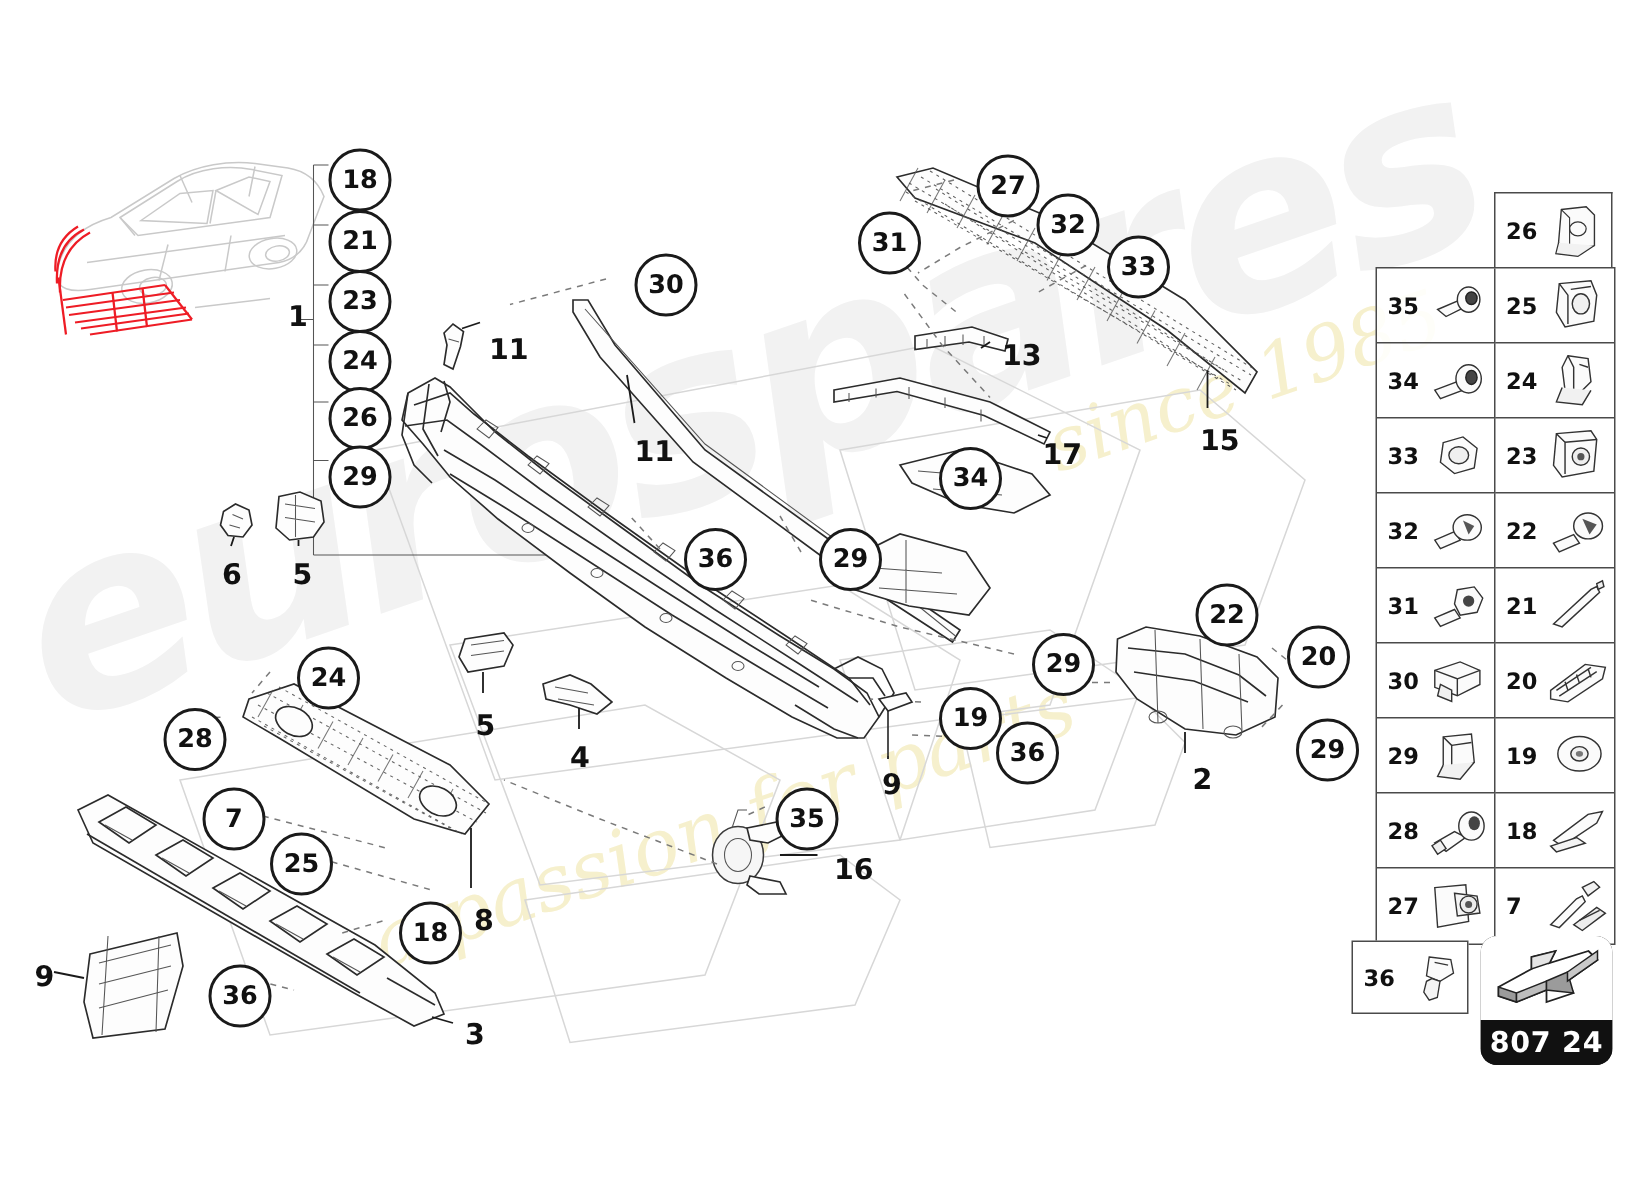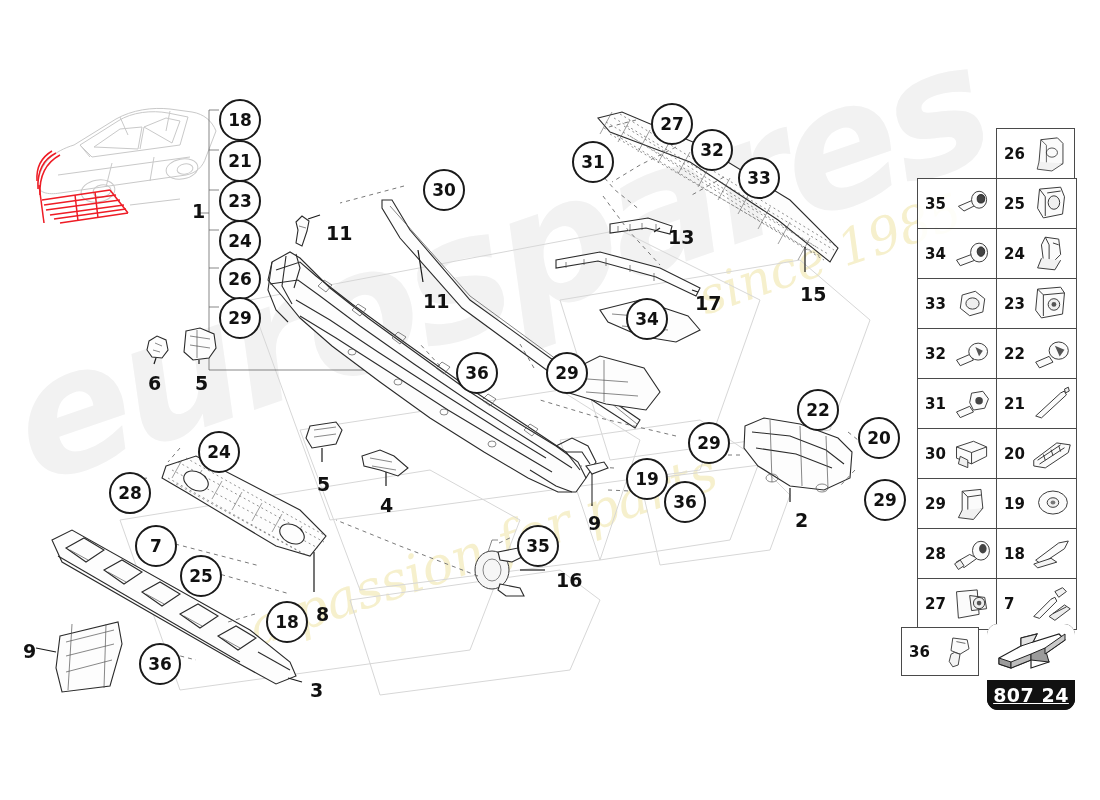--- a/index.html
+++ b/index.html
@@ -78,21 +78,21 @@
   
   #box36{position:absolute;left:901px;top:627px;width:78px;height:49px;border:1px solid #4a4a4a;
          background:#fff;display:flex;align-items:center;box-sizing:border-box;}
 
   
   #badge{position:absolute;left:987px;top:624px;width:88px;height:86px;background:#ffffff;
          border-radius:11px;overflow:hidden;box-shadow:0 0 0 1px #111 inset;}
   #badge-ico{height:56px;position:relative;background:#fff;}
   #badge-lbl{height:30px;background:#111;color:#fff;display:flex;align-items:center;
              justify-content:center;font-family:"DejaVu Sans", sans-serif;
-             font-size:19px;font-weight:bold;letter-spacing:.5px;text-decoration:underline;}
+             font-size:19px;font-weight:bold;letter-spacing:.5px;}
 </style>
 </head>
 <body>
 
 <div id="stage">
 
   <div class="wm wm-main">eurospares</div>
   <div class="wm wm-sub">a passion for parts</div>
   <div class="wm wm-since">since 1985</div>
 

